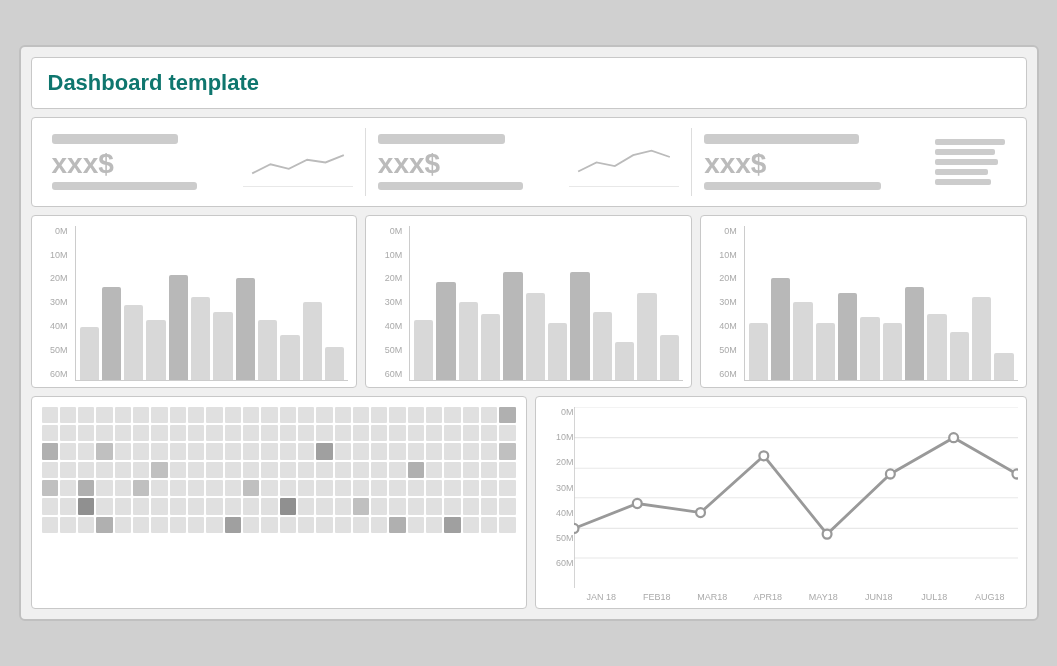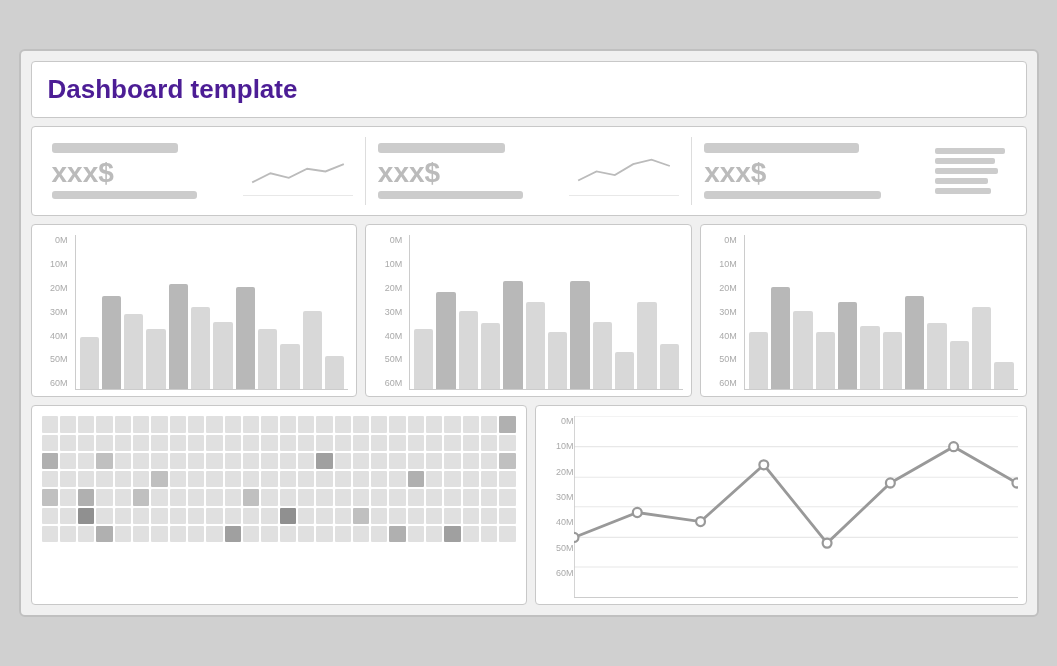--- a/index.html
+++ b/index.html
@@ -21,23 +21,23 @@
       flex-direction: column;
       gap: 8px;
     }
     .title-bar {
       background: #fff;
       border: 1.5px solid #c8c8c8;
       border-radius: 4px;
       padding: 12px 16px;
     }
     .title-text {
-      font-size: 26px;
+      font-size: 22px;
       font-weight: bold;
-      color: #4c1d95;
+      color: #0f766e;
     }
 
     
     .stats-row {
       background: #fff;
       border: 1.5px solid #c8c8c8;
       border-radius: 4px;
       display: flex;
       padding: 10px 8px;
       gap: 0;
@@ -574,17 +574,27 @@
             <circle cx="57" cy="85" r="4" fill="white" stroke="#999" stroke-width="2"></circle>
             <circle cx="114" cy="93" r="4" fill="white" stroke="#999" stroke-width="2"></circle>
             <circle cx="171" cy="43" r="4" fill="white" stroke="#999" stroke-width="2"></circle>
             <circle cx="228" cy="112" r="4" fill="white" stroke="#999" stroke-width="2"></circle>
             <circle cx="285" cy="59" r="4" fill="white" stroke="#999" stroke-width="2"></circle>
             <circle cx="342" cy="27" r="4" fill="white" stroke="#999" stroke-width="2"></circle>
             <circle cx="399" cy="59" r="4" fill="white" stroke="#999" stroke-width="2"></circle>
           </svg>
         </div>
       </div>
+      <div class="x-axis-labels">
+        <div class="x-label">JAN 18</div>
+        <div class="x-label">FEB18</div>
+        <div class="x-label">MAR18</div>
+        <div class="x-label">APR18</div>
+        <div class="x-label">MAY18</div>
+        <div class="x-label">JUN18</div>
+        <div class="x-label">JUL18</div>
+        <div class="x-label">AUG18</div>
+      </div>
     </div>
 
   </div>
 
 </div>
 
 </body></html>

